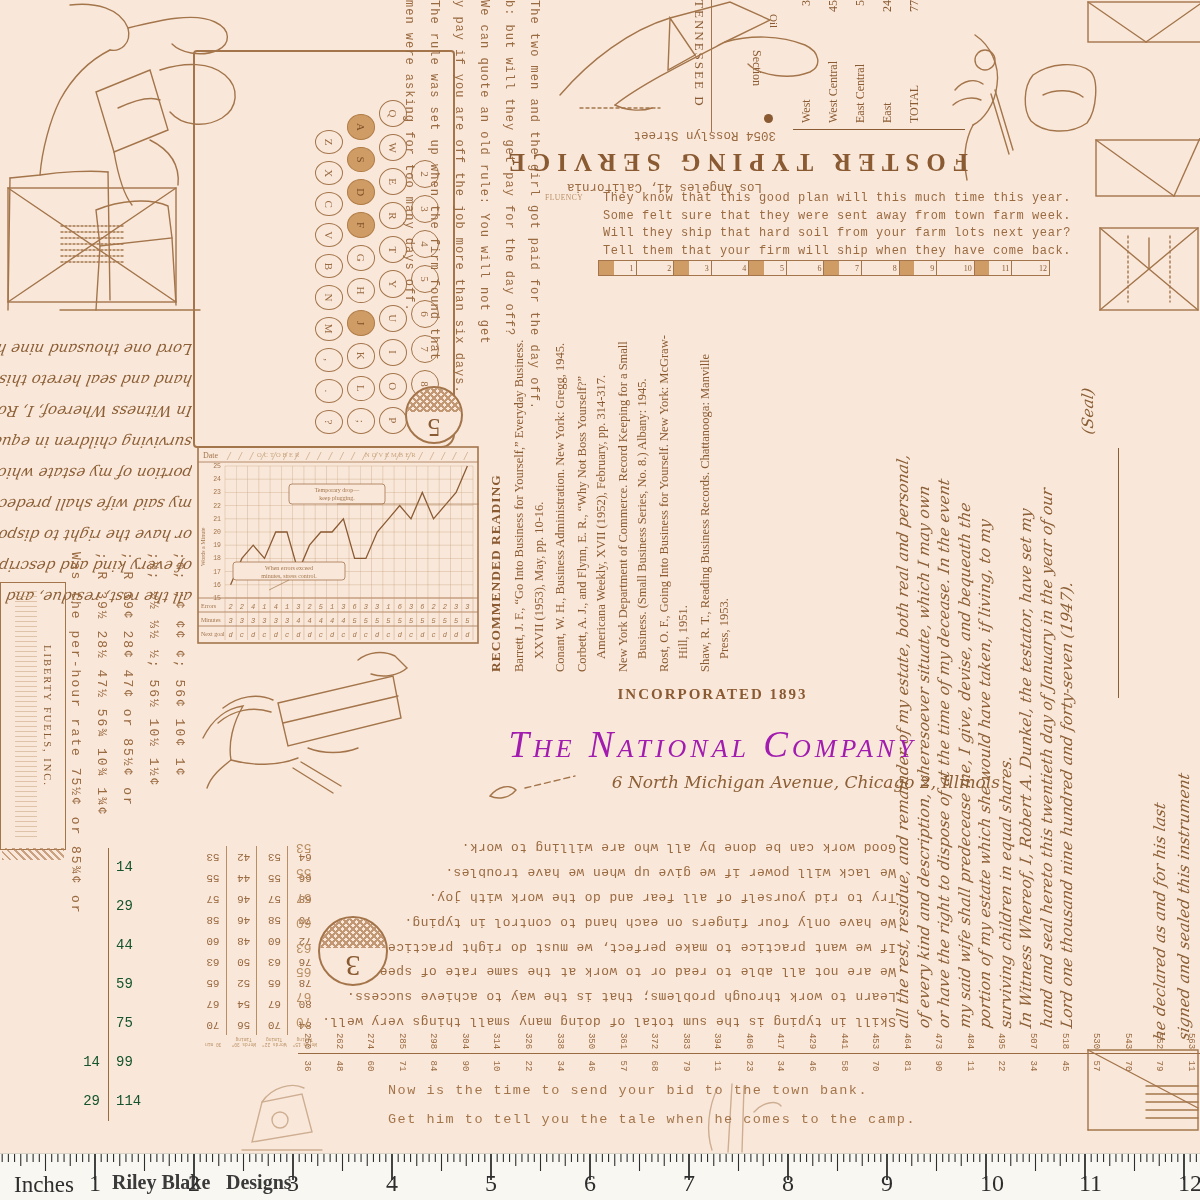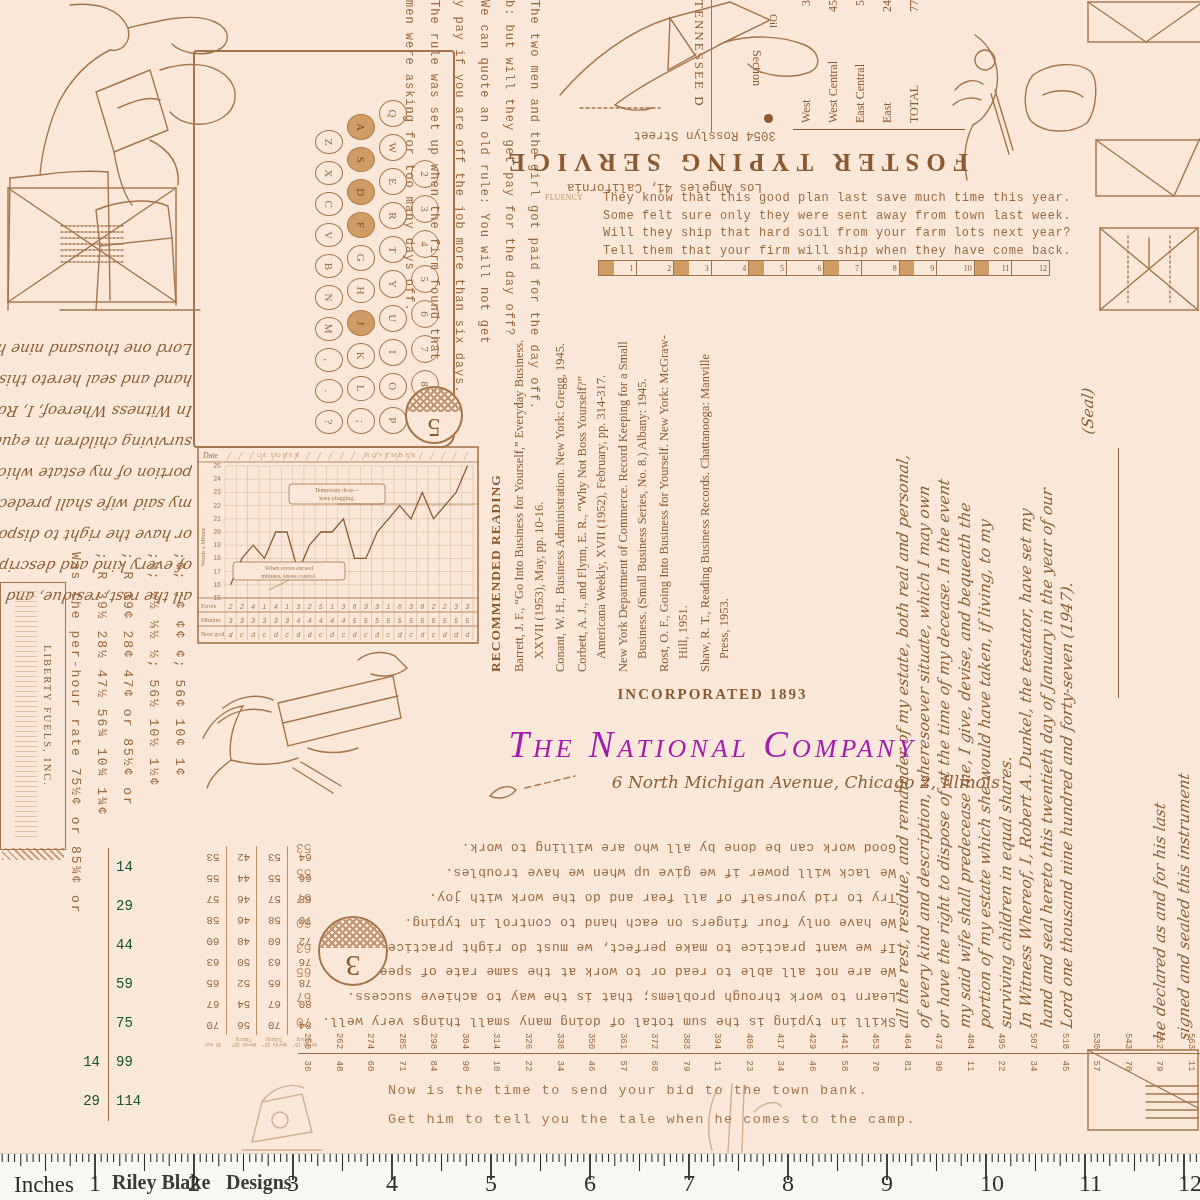--- a/index.html
+++ b/index.html
@@ -302,22 +302,22 @@
     <div class="abs foster">
       <div class="city">Los Angeles 41, California</div>
       <div class="name serif">FOSTER TYPING SERVICE</div>
       <div class="street">3054 Rosslyn Street</div>
     </div>
     <div class="abs bullet"></div>
 
     <div class="abs fluency mono">
       <span class="pf-label">FLUENCY</span>
       <div class="pf-lines">
-          <div class="line">They know that this good plan last save much time this year.</div>
-          <div class="line">Some felt sure only they were sent away from town last week.</div>
+          <div class="line">They know that this good plan will this much time this year.</div>
+          <div class="line">Some felt sure that they were sent away from town farm week.</div>
           <div class="line">Will they ship that hard soil from your farm lots next year?</div>
           <div class="line">Tell them that your firm will ship when they have come back.</div>
         </div>
     </div>
 
     <div class="abs scalebar">
         <div class="cell">1</div>
         <div class="cell">2</div>
         <div class="cell">3</div>
         <div class="cell">4</div>

